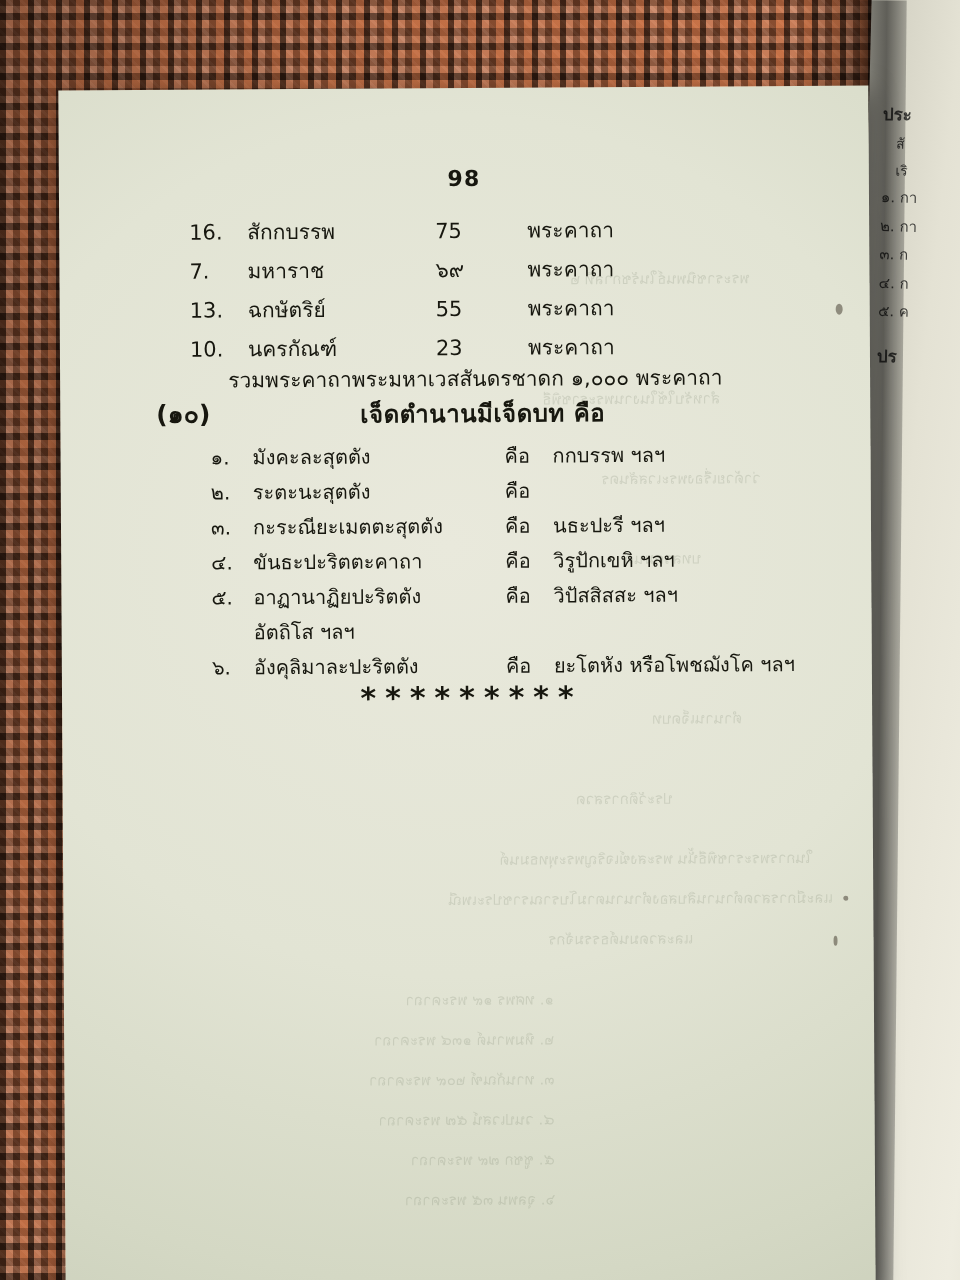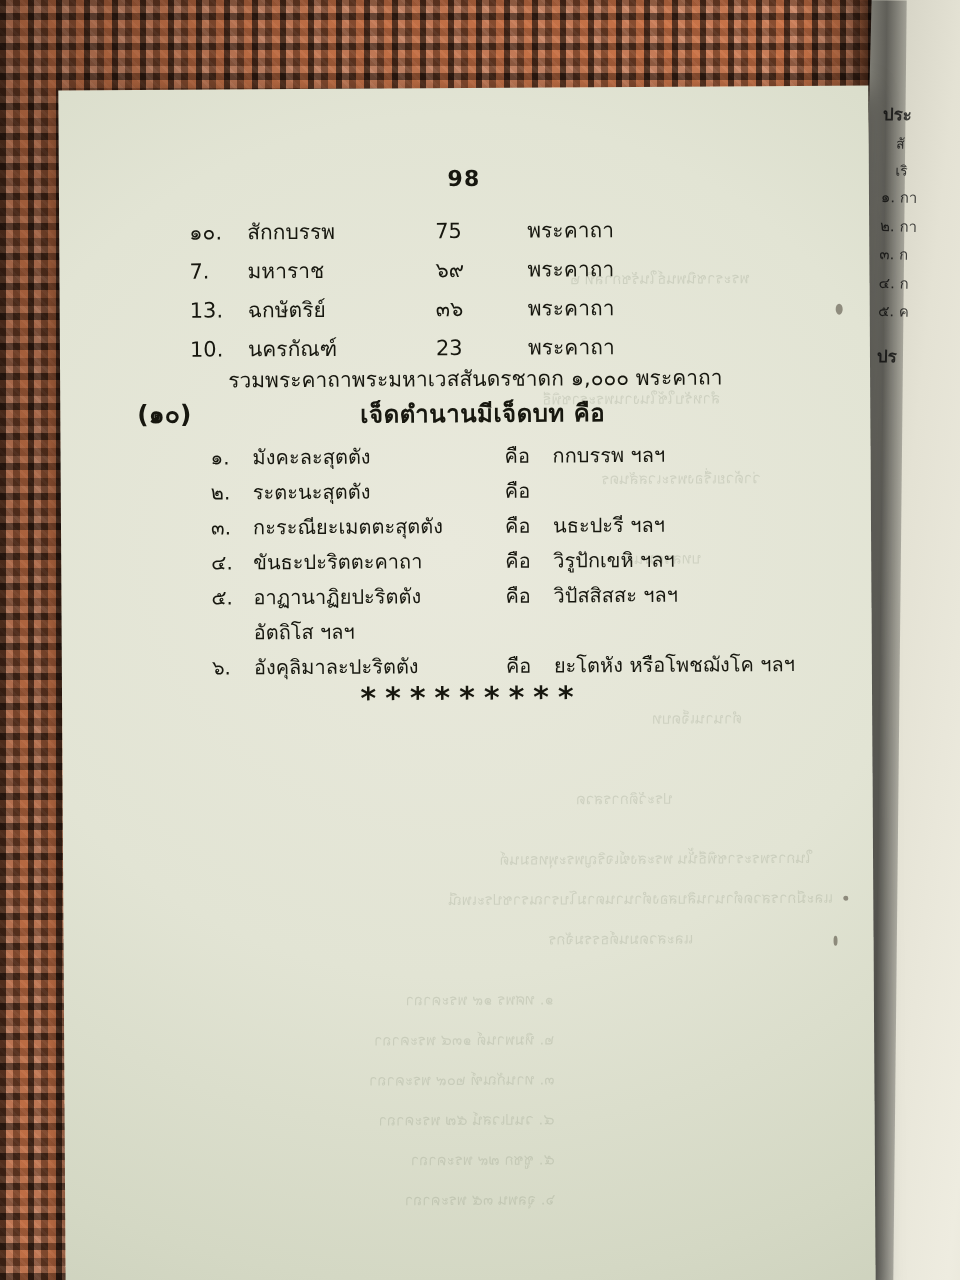--- a/index.html
+++ b/index.html
@@ -153,21 +153,21 @@
     position: absolute;
     top: 274px;
     left: 168px;
     font-size: 21px;
     white-space: nowrap;
   }
 
   .section-no {
     position: absolute;
     top: 304px;
-    left: 77px;
+    left: 96px;
     font-size: 25px;
     font-weight: bold;
   }
   .section-title {
     position: absolute;
     top: 306px;
     left: 300px;
     font-size: 24px;
     font-weight: bold;
     letter-spacing: 0.5px;
@@ -250,35 +250,35 @@
       <div style="position:absolute;top:1060px;left:320px;">๕. ชูชก ๗๙ พระคาถา</div>
       <div style="position:absolute;top:1100px;left:320px;">๖. จุลพน ๓๕ พระคาถา</div>
     </div>
 
     <div class="content">
 
       <div class="page-number">98</div>
 
       <div class="jataka-list">
         <div class="jrow">
-          <span class="num">๑๐.</span>
+          <span class="num">16.</span>
           <span class="name">สักกบรรพ</span>
           <span class="cnt">75</span>
           <span class="unit">พระคาถา</span>
         </div>
         <div class="jrow">
           <span class="num">7.</span>
           <span class="name">มหาราช</span>
           <span class="cnt">๖๙</span>
           <span class="unit">พระคาถา</span>
         </div>
         <div class="jrow">
           <span class="num">13.</span>
           <span class="name">ฉกษัตริย์</span>
-          <span class="cnt">๓๖</span>
+          <span class="cnt">55</span>
           <span class="unit">พระคาถา</span>
         </div>
         <div class="jrow">
           <span class="num">10.</span>
           <span class="name">นครกัณฑ์</span>
           <span class="cnt">23</span>
           <span class="unit">พระคาถา</span>
         </div>
       </div>
 

